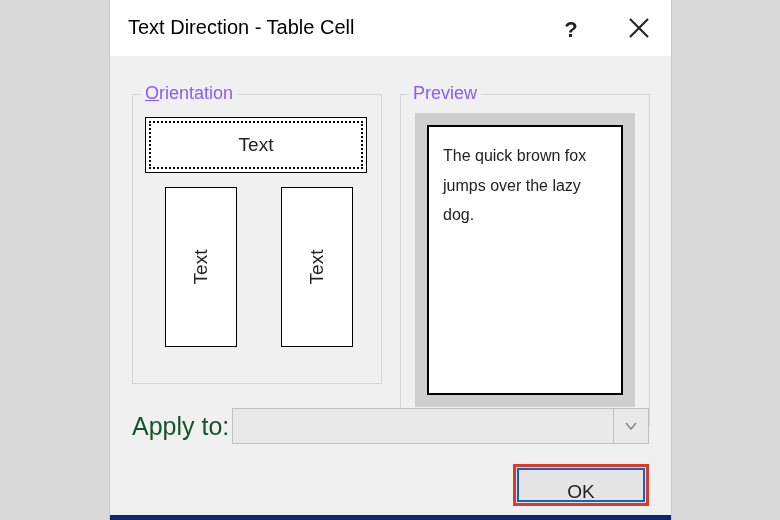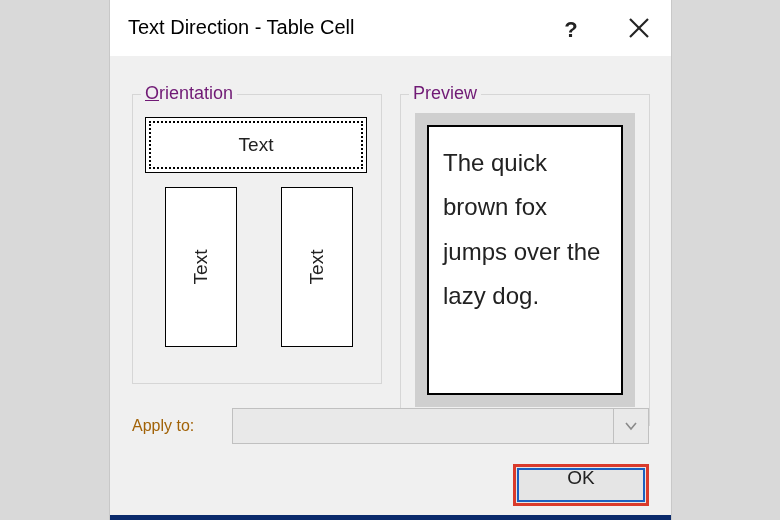--- a/index.html
+++ b/index.html
@@ -73,21 +73,21 @@
     border: 1px solid #d6d6d6;
     box-sizing: border-box;
   }
   .groupbox-label {
     position: absolute;
     top: -12px;
     left: 8px;
     background: #f0f0f0;
     padding: 0 4px;
     font-size: 18px;
-    color: #701a75;
+    color: #8b5cf6;
   }
   .groupbox-label .ul { text-decoration: underline; }
 
   .orientation-box {
     left: 22px;
     top: 38px;
     width: 250px;
     height: 290px;
   }
 
@@ -150,37 +150,37 @@
   }
   .preview-inner {
     position: absolute;
     left: 12px;
     top: 12px;
     right: 12px;
     bottom: 12px;
     background: #fff;
     border: 2px solid #000;
     padding: 14px 14px;
-    font-size: 24px;
+    font-size: 16px;
     line-height: 1.85;
     box-sizing: border-box;
   }
 
   .apply-row {
     position: absolute;
     left: 22px;
     top: 350px;
     right: 22px;
     height: 40px;
     display: flex;
     align-items: center;
   }
   .apply-label {
-    color: #a16207;
-    font-size: 16px;
+    color: #14532d;
+    font-size: 25px;
     width: 100px;
   }
   .apply-combo {
     flex: 1;
     height: 36px;
     border: 1px solid #c0c0c0;
     background: #e9e9e9;
     position: relative;
     box-sizing: border-box;
   }
@@ -204,21 +204,21 @@
     top: 408px;
     display: flex;
     justify-content: flex-end;
     gap: 18px;
   }
   .btn {
     width: 136px;
     height: 42px;
     font-size: 19px;
     display: flex;
-    align-items: flex-start;
+    align-items: flex-end;
     justify-content: center;
     box-sizing: border-box;
     cursor: pointer;
   }
   .btn-ok {
     background: #e5e5e5;
     border: 3px solid #d93a2b;
     outline: 2px solid #1a5fbf;
     outline-offset: -6px;
   }

